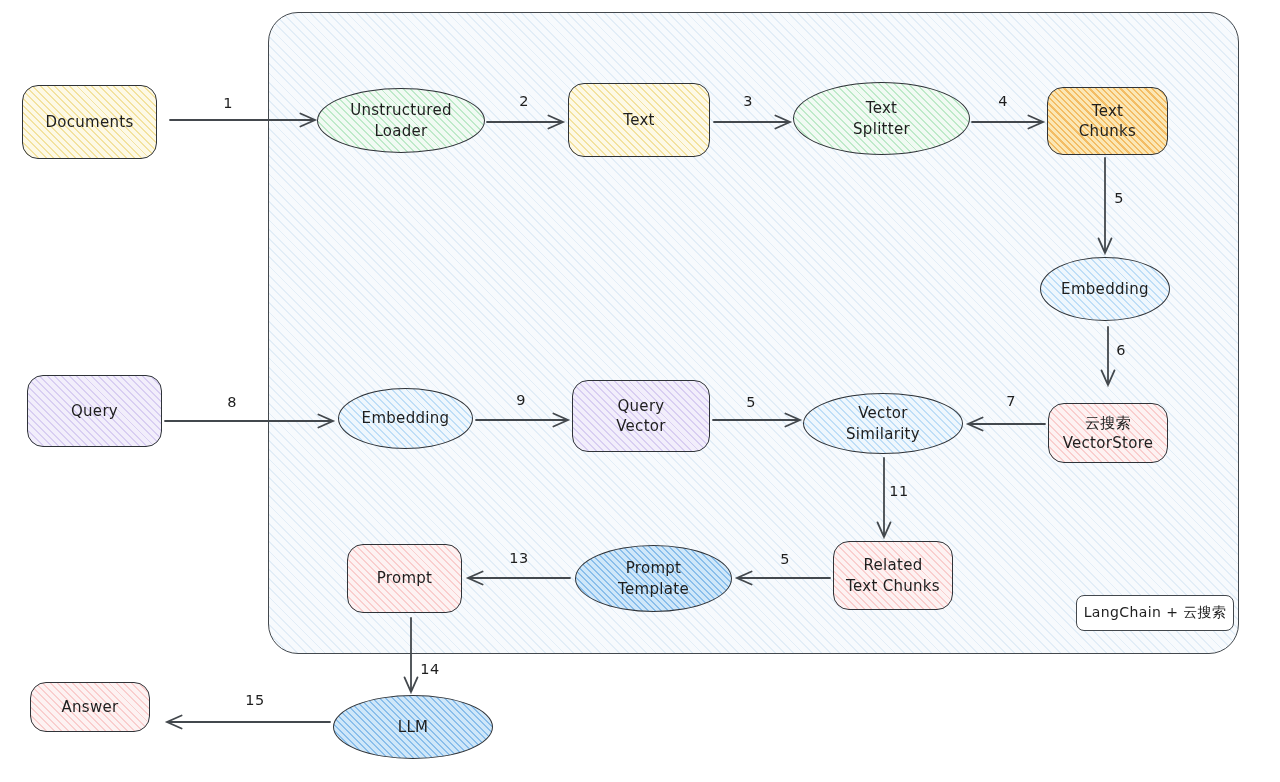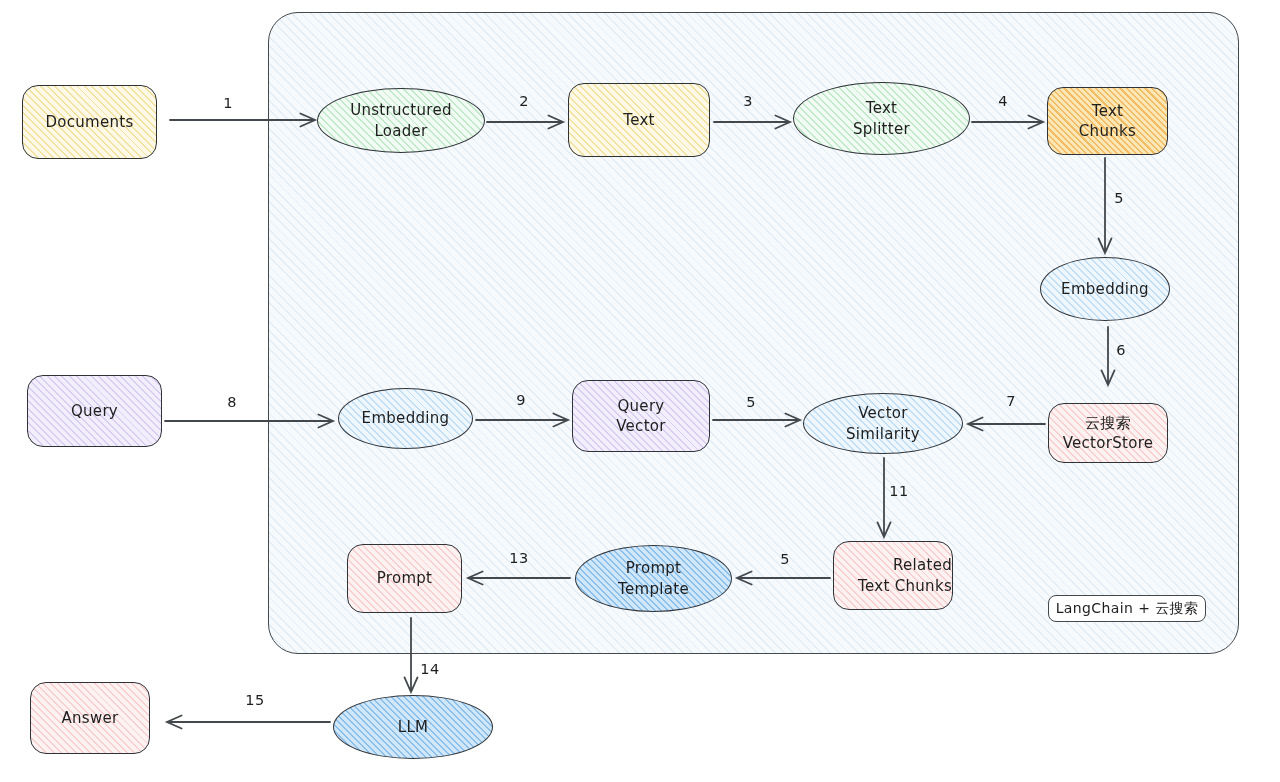--- a/index.html
+++ b/index.html
@@ -78,35 +78,35 @@
         <div>Embedding</div>
       </div>
       <div class="node rect fill-purple" style="left: 572px; top: 380px; width: 138px; height: 72px;">
         <div>Query</div>
         <div>Vector</div>
       </div>
       <div class="node ellipse fill-blue" style="left: 803px; top: 393px; width: 160px; height: 61px;">
         <div>Vector</div>
         <div>Similarity</div>
       </div>
-      <div class="node rect fill-pink" style="left: 833px; top: 541px; width: 120px; height: 69px; align-items: flex-end;">
+      <div class="node rect fill-pink" style="left: 833px; top: 541px; width: 120px; height: 69px;">
         <div>Related</div>
         <div>Text Chunks</div>
       </div>
       <div class="node ellipse fill-bluedark" style="left: 575px; top: 545px; width: 157px; height: 67px;">
         <div>Prompt</div>
         <div>Template</div>
       </div>
       <div class="node rect fill-pink" style="left: 347px; top: 544px; width: 115px; height: 69px;">
         <div>Prompt</div>
       </div>
       <div class="node ellipse fill-bluedark" style="left: 333px; top: 695px; width: 160px; height: 64px;">
         <div>LLM</div>
       </div>
-      <div class="node rect fill-pink" style="left: 30px; top: 682px; width: 120px; height: 72px;">
+      <div class="node rect fill-pink" style="left: 30px; top: 682px; width: 120px; height: 50px;">
         <div>Answer</div>
       </div>
     </div>
   <svg id="arrows" width="1280" height="782">
       <path d="M170 120 L315 120 M300.4 126.5 L315 120 L300.4 113.5" stroke="#43484d" stroke-width="1.8" fill="none" stroke-linecap="round"></path>
       <path d="M487 122 L563 122 M548.4 128.5 L563 122 L548.4 115.5" stroke="#43484d" stroke-width="1.8" fill="none" stroke-linecap="round"></path>
       <path d="M714 122 L790 122 M775.4 128.5 L790 122 L775.4 115.5" stroke="#43484d" stroke-width="1.8" fill="none" stroke-linecap="round"></path>
       <path d="M972 122 L1043 122 M1028.4 128.5 L1043 122 L1028.4 115.5" stroke="#43484d" stroke-width="1.8" fill="none" stroke-linecap="round"></path>
       <path d="M1105 158 L1105 253 M1098.5 238.4 L1105 253 L1111.5 238.4" stroke="#43484d" stroke-width="1.8" fill="none" stroke-linecap="round"></path>
       <path d="M1108 327 L1108 385 M1101.5 370.4 L1108 385 L1114.5 370.4" stroke="#43484d" stroke-width="1.8" fill="none" stroke-linecap="round"></path>
@@ -130,14 +130,14 @@
       <span class="arrow-label" style="left: 1011px; top: 401px;">7</span>
       <span class="arrow-label" style="left: 232px; top: 402px;">8</span>
       <span class="arrow-label" style="left: 521px; top: 400px;">9</span>
       <span class="arrow-label" style="left: 751px; top: 402px;">5</span>
       <span class="arrow-label" style="left: 899px; top: 491px;">11</span>
       <span class="arrow-label" style="left: 785px; top: 559px;">5</span>
       <span class="arrow-label" style="left: 519px; top: 558px;">13</span>
       <span class="arrow-label" style="left: 430px; top: 669px;">14</span>
       <span class="arrow-label" style="left: 255px; top: 700px;">15</span>
     </div>
-  <div class="badge" id="badge" style="left: 1048px; top: 595px; width: 158px; height: 27px;">LangChain + 云搜索</div>
+  <div class="badge" id="badge" style="left: 1076px; top: 595px; width: 158px; height: 36px;">LangChain + 云搜索</div>
 </div>
 
 </body></html>

